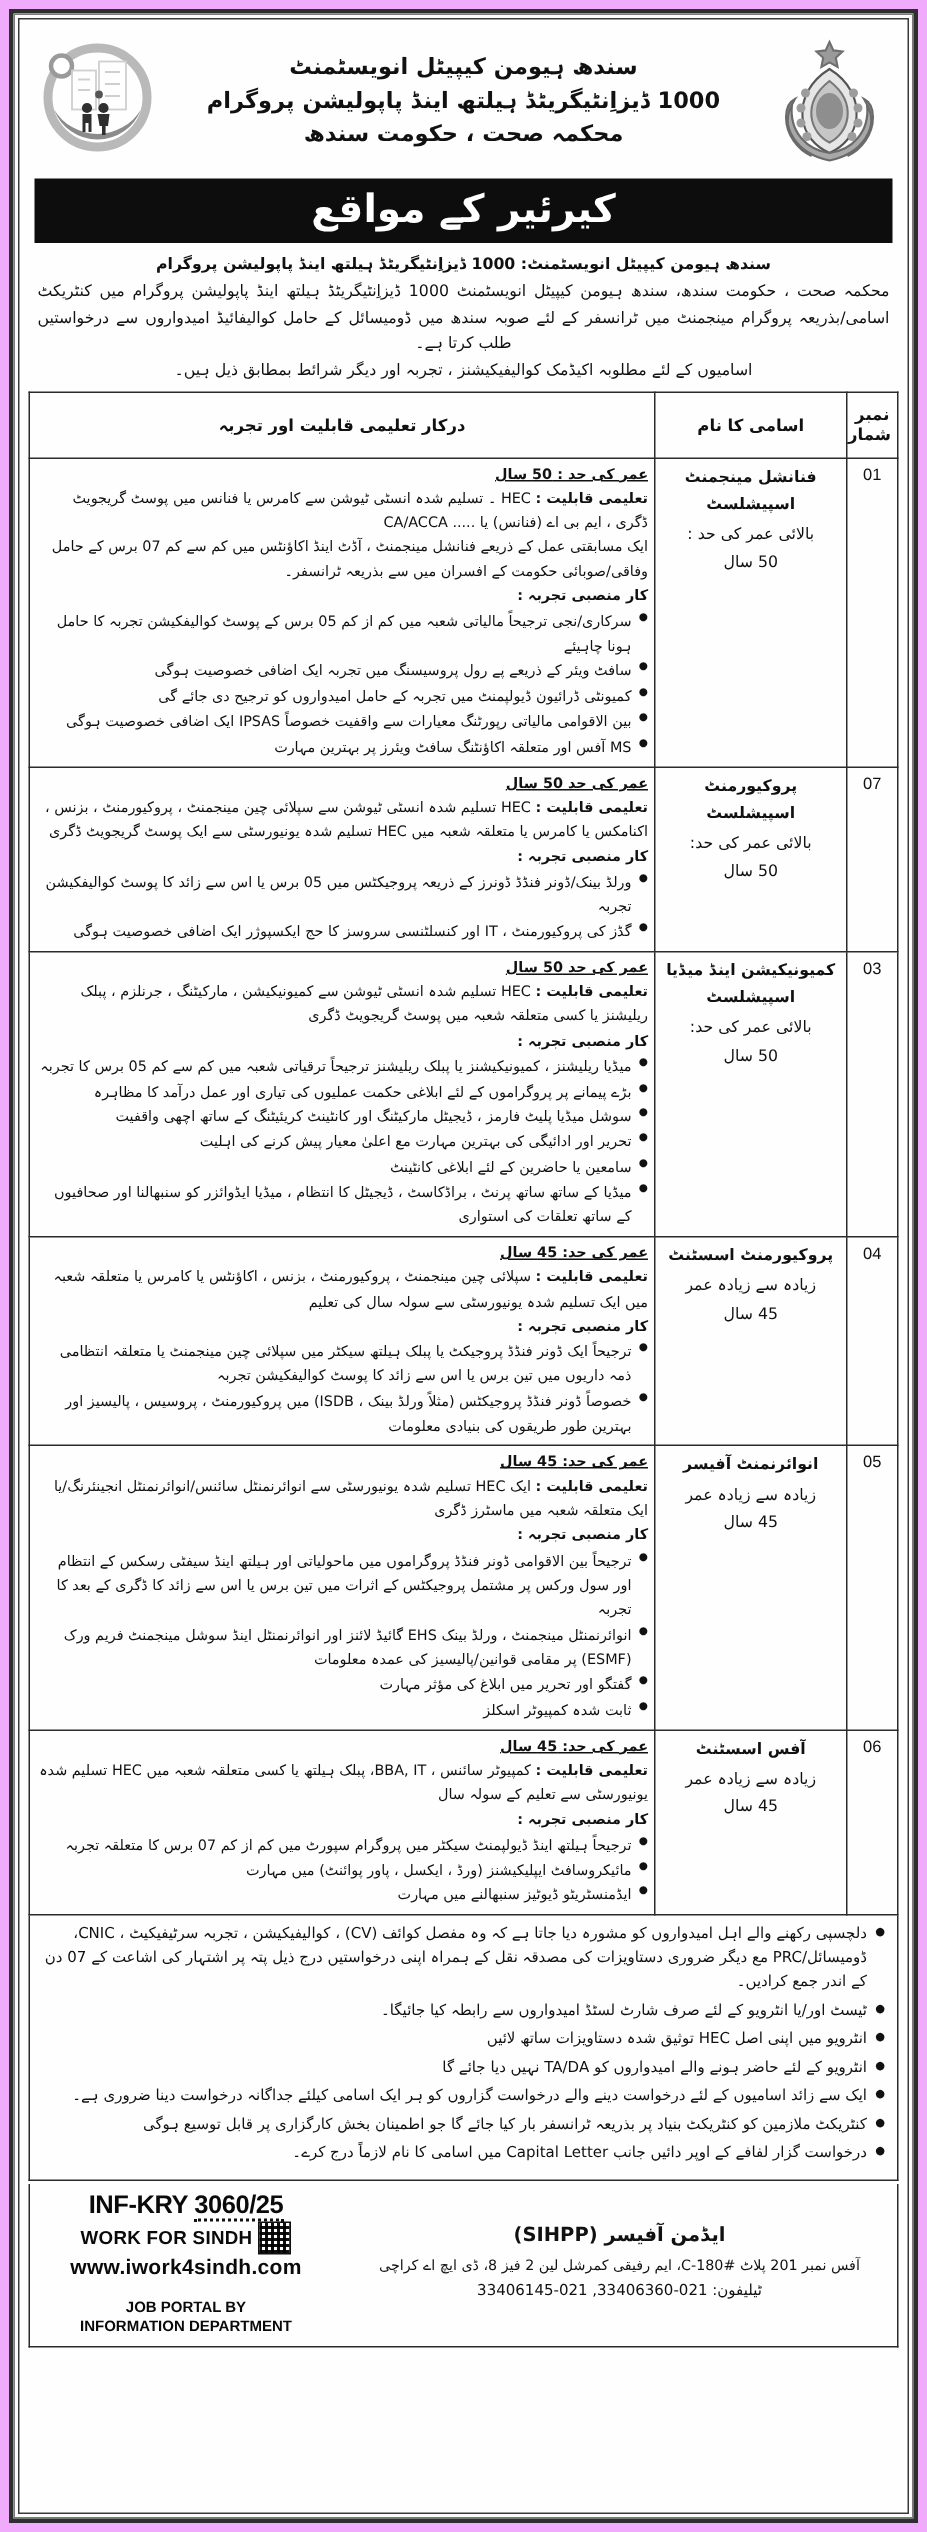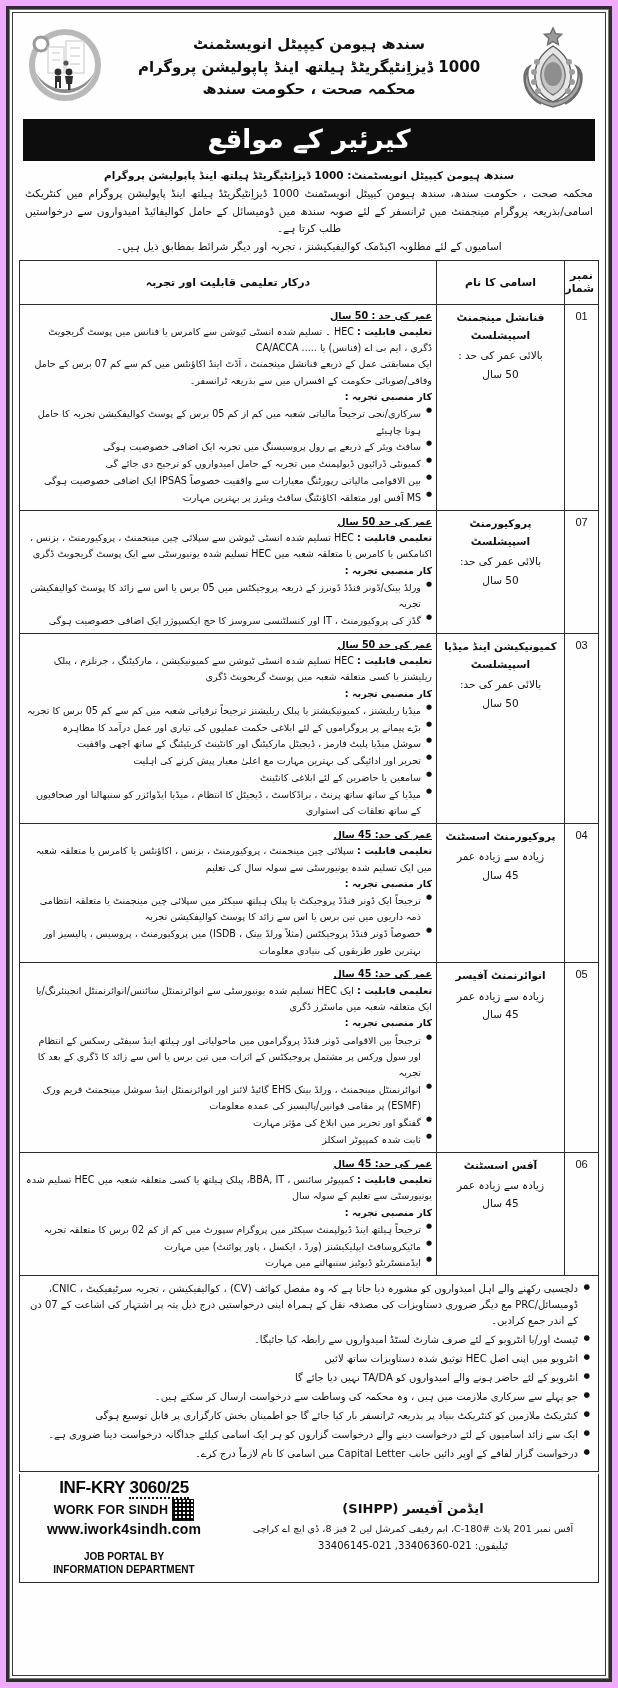--- a/index.html
+++ b/index.html
@@ -425,38 +425,37 @@
               </td>
             </tr>
             <tr>
               <td class="sr">06</td>
               <td class="post"><span class="post-title">آفس اسسٹنٹ</span><span class="age-label">زیادہ سے زیادہ عمر</span><span class="age-val">45 سال</span></td>
               <td class="desc">
                 <div class="desc-row"><span class="lbl">عمر کی حد: 45 سال</span></div>
                 <div class="desc-row"><span class="lbl-plain">تعلیمی قابلیت :</span><span> کمپیوٹر سائنس ، BBA, IT، پبلک ہیلتھ یا کسی متعلقہ شعبہ میں HEC تسلیم شدہ یونیورسٹی سے تعلیم کے سولہ سال</span></div>
                 <div class="desc-row"><span class="lbl-plain">کار منصبی تجربہ :</span></div>
                 <ul class="bullets">
-                  <li>ترجیحاً ہیلتھ اینڈ ڈیولپمنٹ سیکٹر میں پروگرام سپورٹ میں کم از کم 02 برس کا متعلقہ تجربہ</li>
+                  <li>ترجیحاً ہیلتھ اینڈ ڈیولپمنٹ سیکٹر میں پروگرام سپورٹ میں کم از کم 07 برس کا متعلقہ تجربہ</li>
                   <li>مائیکروسافٹ ایپلیکیشنز (ورڈ ، ایکسل ، پاور پوائنٹ) میں مہارت</li>
                   <li>ایڈمنسٹریٹو ڈیوٹیز سنبھالنے میں مہارت</li>
                 </ul>
               </td>
             </tr>
           </tbody>
       </table>
 
       <div class="conditions">
         <ul class="cond-list" id="cond-list">
             <li>دلچسپی رکھنے والے اہل امیدواروں کو مشورہ دیا جاتا ہے کہ وہ مفصل کوائف (CV) ، کوالیفیکیشن ، تجربہ سرٹیفیکیٹ ، CNIC، ڈومیسائل/PRC مع دیگر ضروری دستاویزات کی مصدقہ نقل کے ہمراہ اپنی درخواستیں درج ذیل پتہ پر اشتہار کی اشاعت کے 07 دن کے اندر جمع کرادیں۔</li>
             <li>ٹیسٹ اور/یا انٹرویو کے لئے صرف شارٹ لسٹڈ امیدواروں سے رابطہ کیا جائیگا۔</li>
             <li>انٹرویو میں اپنی اصل HEC توثیق شدہ دستاویزات ساتھ لائیں</li>
             <li>انٹرویو کے لئے حاضر ہونے والے امیدواروں کو TA/DA نہیں دیا جائے گا</li>
-            <li>جو پہلے سے سرکاری ملازمت میں ہیں ، وہ محکمہ کی وساطت سے درخواست ارسال کر سکتے ہیں۔</li>
+            <li>ایک سے زائد اسامیوں کے لئے درخواست دینے والے درخواست گزاروں کو ہر ایک اسامی کیلئے جداگانہ درخواست دینا ضروری ہے۔</li>
             <li>کنٹریکٹ ملازمین کو کنٹریکٹ بنیاد پر بذریعہ ٹرانسفر بار کیا جائے گا جو اطمینان بخش کارگزاری پر قابل توسیع ہوگی</li>
-            <li>ایک سے زائد اسامیوں کے لئے درخواست دینے والے درخواست گزاروں کو ہر ایک اسامی کیلئے جداگانہ درخواست دینا ضروری ہے۔</li>
             <li>درخواست گزار لفافے کے اوپر دائیں جانب Capital Letter میں اسامی کا نام لازماً درج کرے۔</li>
           </ul>
       </div>
 
       <div class="footer">
         <div class="footer-contact">
           <div class="f-title">ایڈمن آفیسر (SIHPP)</div>
           <div class="f-addr">آفس نمبر 201 پلاٹ #C-180، ایم رفیقی کمرشل لین 2 فیز 8، ڈی ایچ اے کراچی</div>
           <div class="f-phone">ٹیلیفون: 021-33406360, 021-33406145</div>
         </div>

